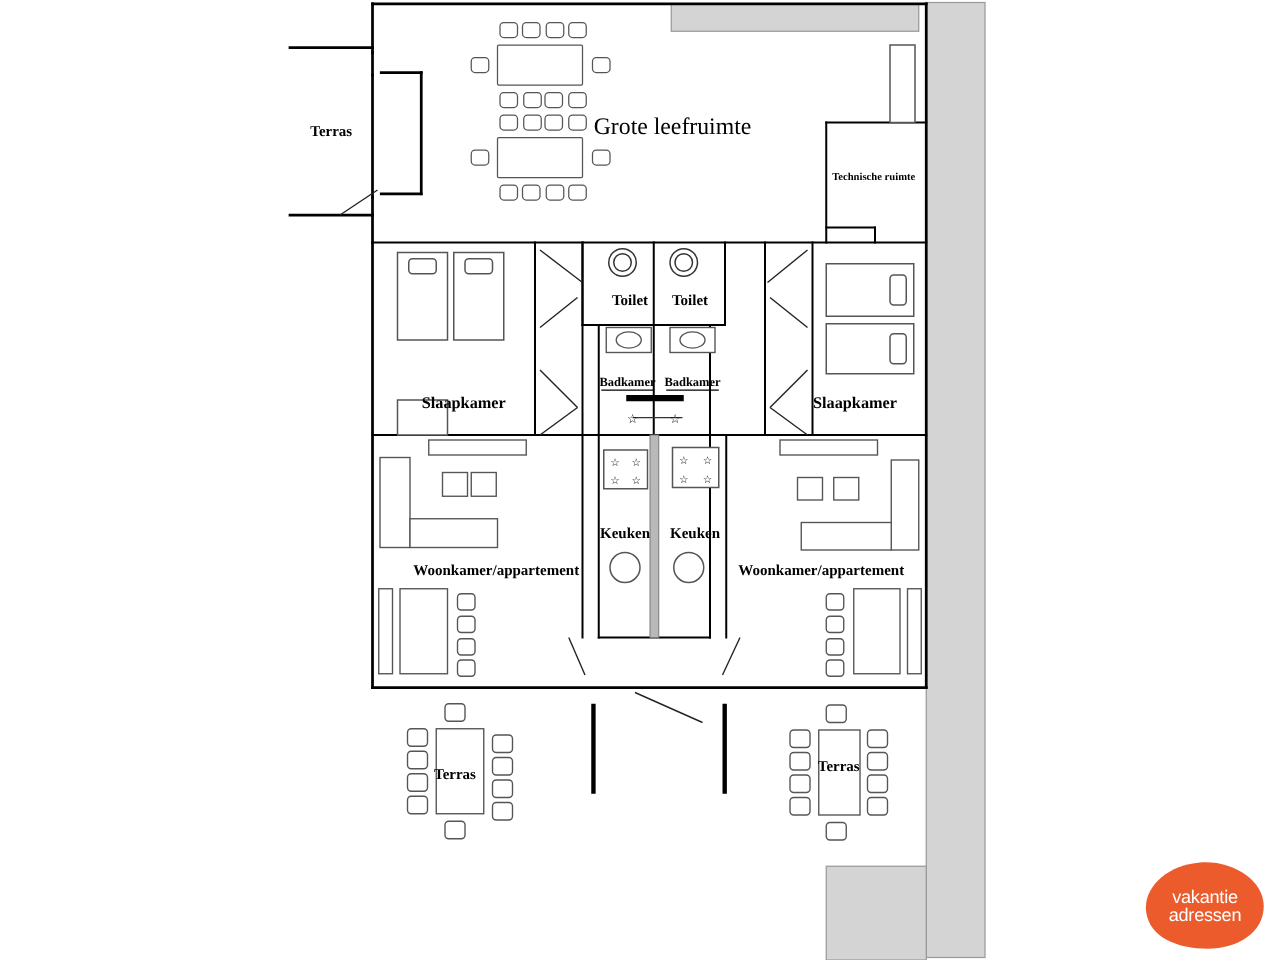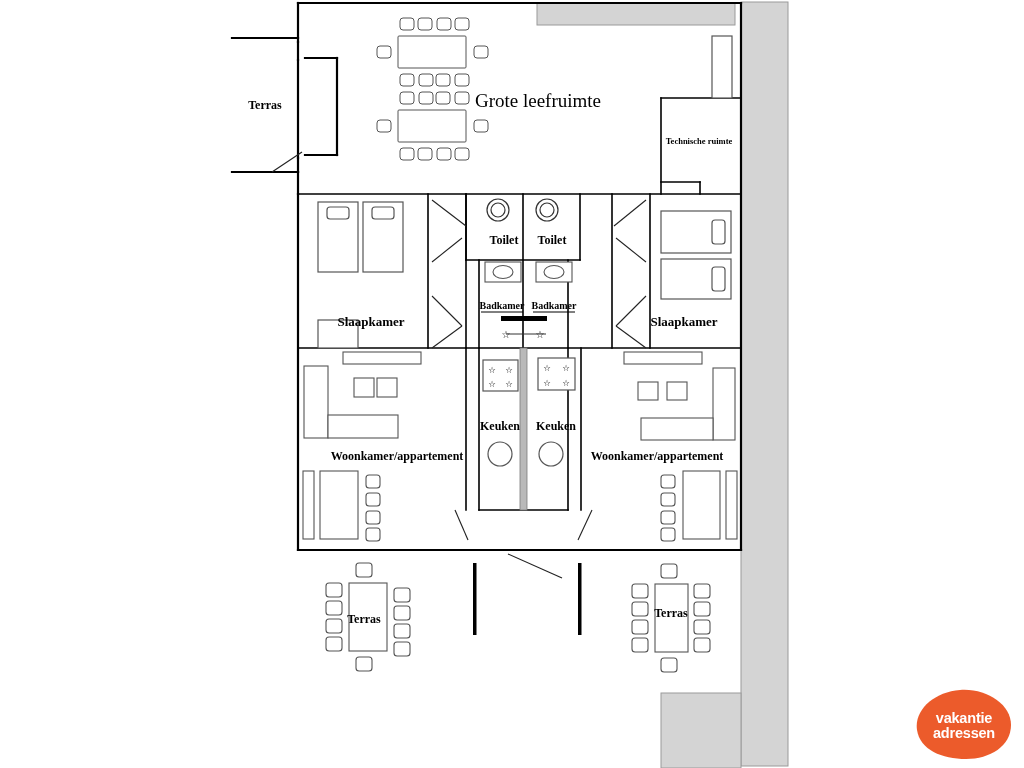--- a/index.html
+++ b/index.html
@@ -53,21 +53,21 @@
   #brand-logo .wordmark {
     position: absolute;
     left: 0; top: 0;
     width: 96px; height: 72px;
     display: flex;
     flex-direction: column;
     justify-content: center;
     align-items: center;
     color: #ffffff;
     font-family: "Liberation Sans", "DejaVu Sans", sans-serif;
-    font-weight: bold;
+    font-weight: normal;
     font-size: 14.5px;
     line-height: 1.02;
     letter-spacing: -0.2px;
     padding-top: 3px;
     box-sizing: border-box;
     pointer-events: none;
   }
   #brand-logo .wordmark span { display: block; }
 </style>
 </head>

